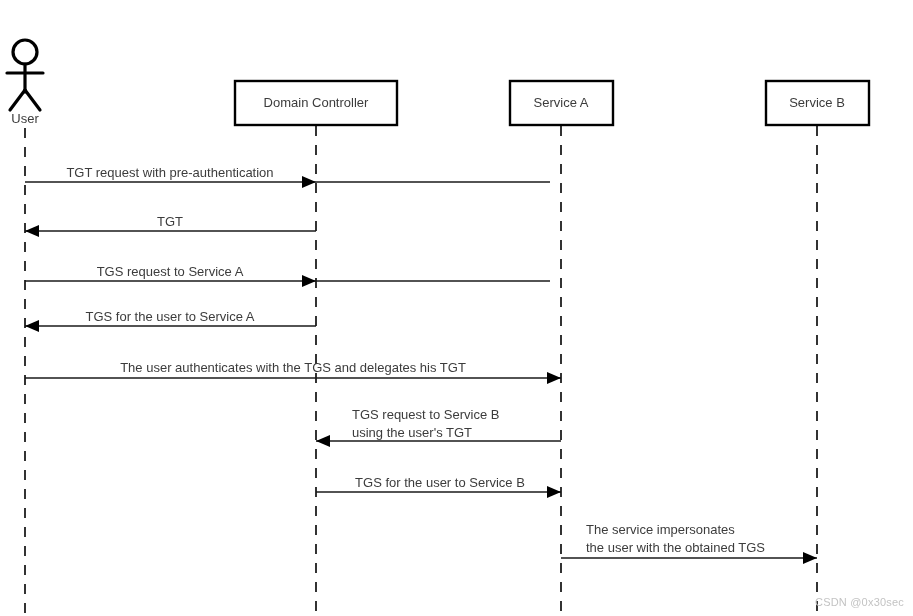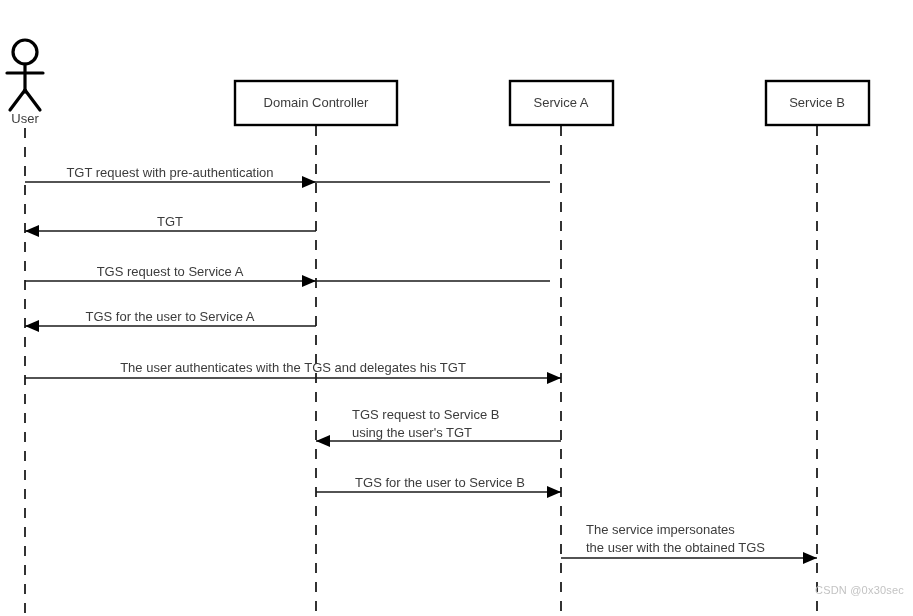--- a/index.html
+++ b/index.html
@@ -73,21 +73,21 @@
     font-size: 13px;
     fill: #3c3c3c;
     text-anchor: middle;
   }
   .watermark {
     position: absolute;
     font-family: "Liberation Sans", sans-serif;
     font-size: 11px;
     color: #c3c3c3;
     right: 9px;
-    bottom: 20px;
+    bottom: 8px;
     white-space: nowrap;
     letter-spacing: 0.2px;
   }
 </style>
 </head>
 <body>
 
 <div id="canvas">
 
   <svg id="diagram-svg" viewBox="0 0 913 616">

